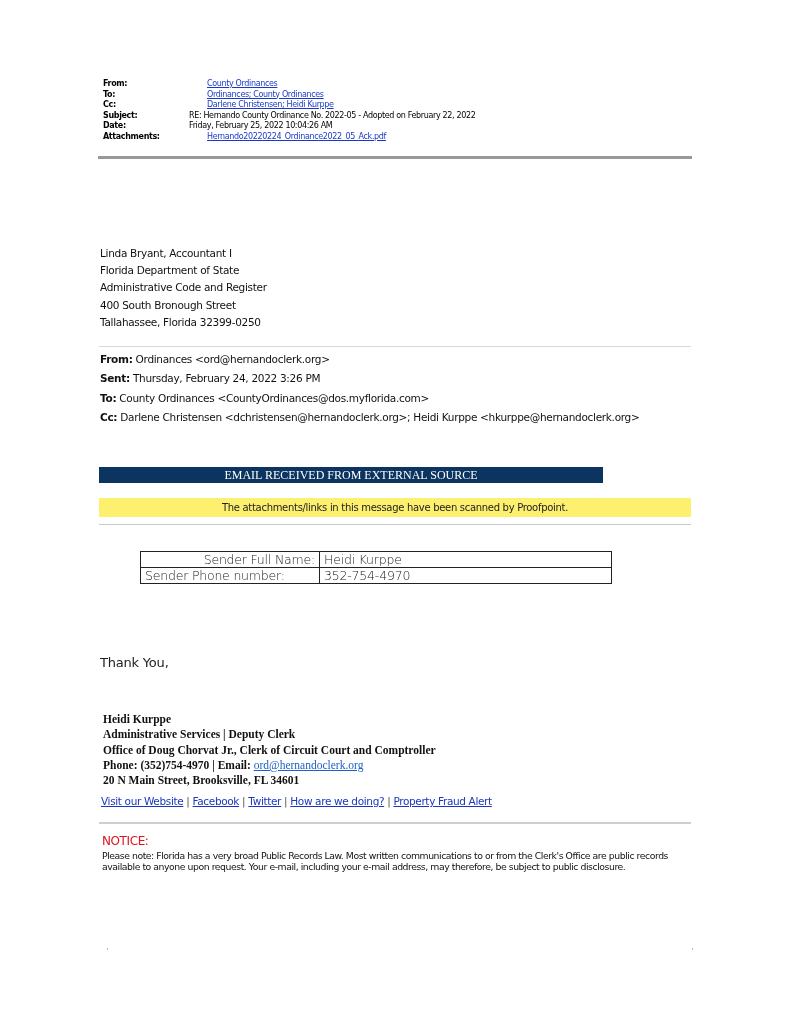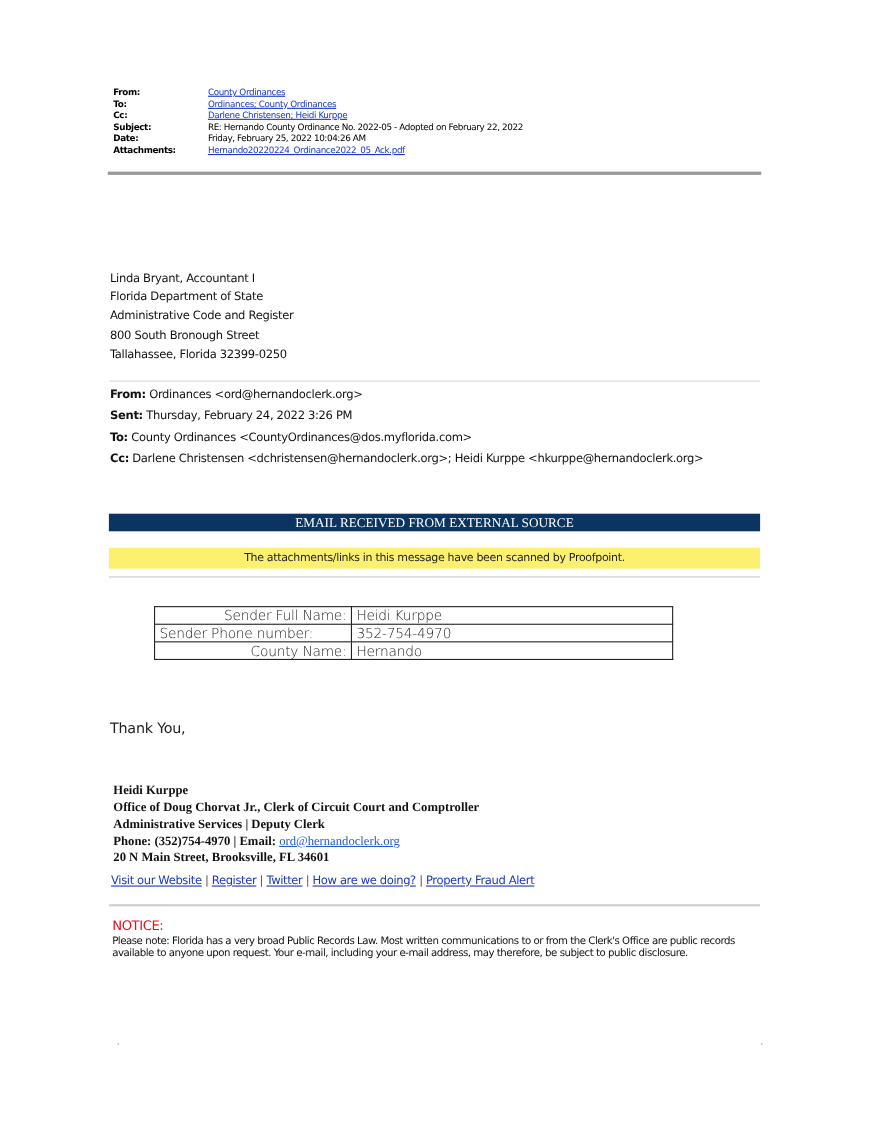--- a/index.html
+++ b/index.html
@@ -29,21 +29,21 @@
     }
     .hdr-row {
       display: flex;
       height: 10.5px;
       line-height: 10.5px;
     }
     .hdr-label {
       width: 86px;
       font-weight: bold;
     }
-    .hdr-value a { color: #1a39c9; }
+    .hdr-value a { color: #1a39c9; margin-left: 18px; }
     .hdr-rule {
       position: absolute;
       left: 98px;
       top: 156px;
       width: 594px;
       height: 3px;
       background: #999999;
     }
 
     
@@ -75,21 +75,21 @@
       color: #111;
       letter-spacing: -0.3px;
     }
     .fwd b { font-weight: bold; }
 
     
     .banner-ext {
       position: absolute;
       left: 99px;
       top: 467px;
-      width: 592px;
+      width: 504px;
       height: 16px;
       background: #0b3560;
       color: #ffffff;
       font-family: "Liberation Serif", serif;
       font-size: 12px;
       line-height: 16px;
       text-align: center;
     }
     .banner-pp {
       position: absolute;
@@ -225,21 +225,21 @@
     <span class="hdr-label">Attachments:</span>
     <span class="hdr-value"><a href="#">Hernando20220224_Ordinance2022_05_Ack.pdf</a></span>
   </div>
 </div>
 <div class="hdr-rule"></div>
 
 <div class="addr">
   <div>Linda Bryant, Accountant I</div>
   <div>Florida Department of State</div>
   <div>Administrative Code and Register</div>
-  <div>800 South Bronough Street</div>
+  <div>400 South Bronough Street</div>
   <div>Tallahassee, Florida 32399-0250</div>
 </div>
 
 <div class="rule-thin" style="left:99px; top:346px; width:592px;"></div>
 
 <div class="fwd">
   <div><b>From:</b><span> Ordinances &lt;ord@hernandoclerk.org&gt;</span></div>
   <div><b>Sent:</b><span> Thursday, February 24, 2022 3:26 PM</span></div>
   <div><b>To:</b><span> County Ordinances &lt;CountyOrdinances@dos.myflorida.com&gt;</span></div>
   <div><b>Cc:</b><span> Darlene Christensen &lt;dchristensen@hernandoclerk.org&gt;; Heidi Kurppe &lt;hkurppe@hernandoclerk.org&gt;</span></div>
@@ -252,39 +252,35 @@
 <table class="info">
   <tbody>
       <tr>
     <td class="k">Sender Full Name:</td>
     <td>Heidi Kurppe</td>
   </tr>
   <tr class="left">
     <td class="k">Sender Phone number:</td>
     <td>352-754-4970</td>
   </tr>
-  <tr>
-    <td class="k">County Name:</td>
-    <td>Hernando</td>
-  </tr>
 </tbody>
   </table>
 
 <div class="thanks">Thank You,</div>
 
 <div class="sig">
   <div>Heidi Kurppe</div>
+  <div>Administrative Services | Deputy Clerk</div>
   <div>Office of Doug Chorvat Jr., Clerk of Circuit Court and Comptroller</div>
-  <div>Administrative Services | Deputy Clerk</div>
   <div><span>Phone: (352)754-4970 | Email: </span><a href="#">ord@hernandoclerk.org</a></div>
   <div>20 N Main Street, Brooksville, FL 34601</div>
 </div>
 
 <div class="links">
-  <a href="#">Visit our Website</a><span class="sep">|</span><a href="#">Register</a><span class="sep">|</span><a href="#">Twitter</a><span class="sep">|</span><a href="#">How are we doing?</a><span class="sep">|</span><a href="#">Property Fraud Alert</a>
+  <a href="#">Visit our Website</a><span class="sep">|</span><a href="#">Facebook</a><span class="sep">|</span><a href="#">Twitter</a><span class="sep">|</span><a href="#">How are we doing?</a><span class="sep">|</span><a href="#">Property Fraud Alert</a>
 </div>
 <div class="rule-thin" style="left:99px; top:822px; width:592px; height:2px; background:#cfcfcf;"></div>
 
 <div class="notice-title">NOTICE:</div>
 <div class="notice-body">Please note: Florida has a very broad Public Records Law. Most written communications to or from the Clerk's Office are public records available to anyone upon request. Your e-mail, including your e-mail address, may therefore, be subject to public disclosure.</div>
 
 <div class="dot" style="left:107px; top:948px;"></div>
 <div class="dot" style="left:692px; top:948px;"></div>
 
 </body></html>

